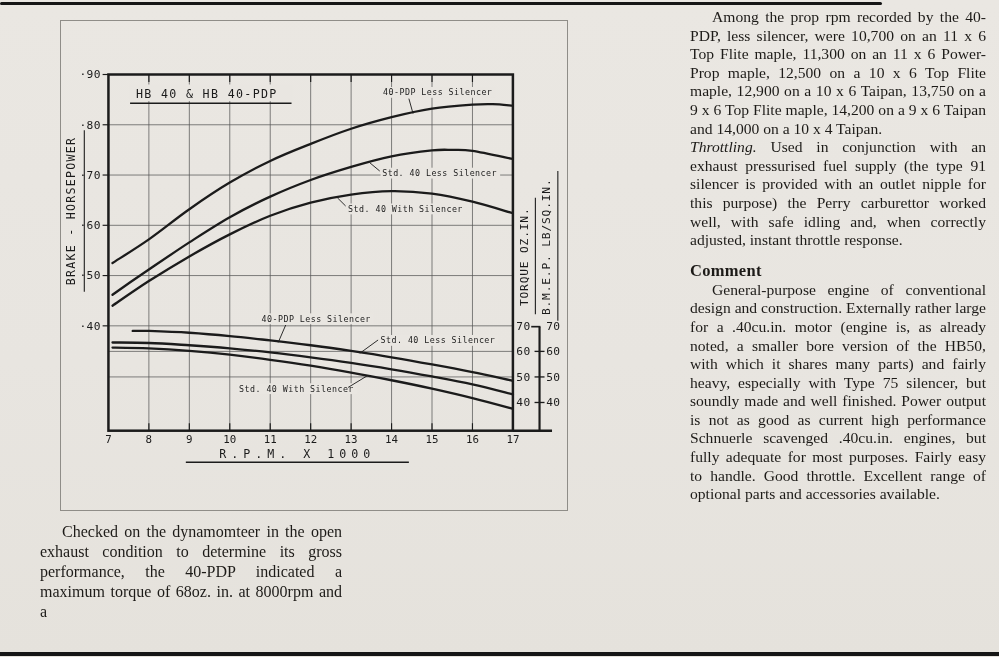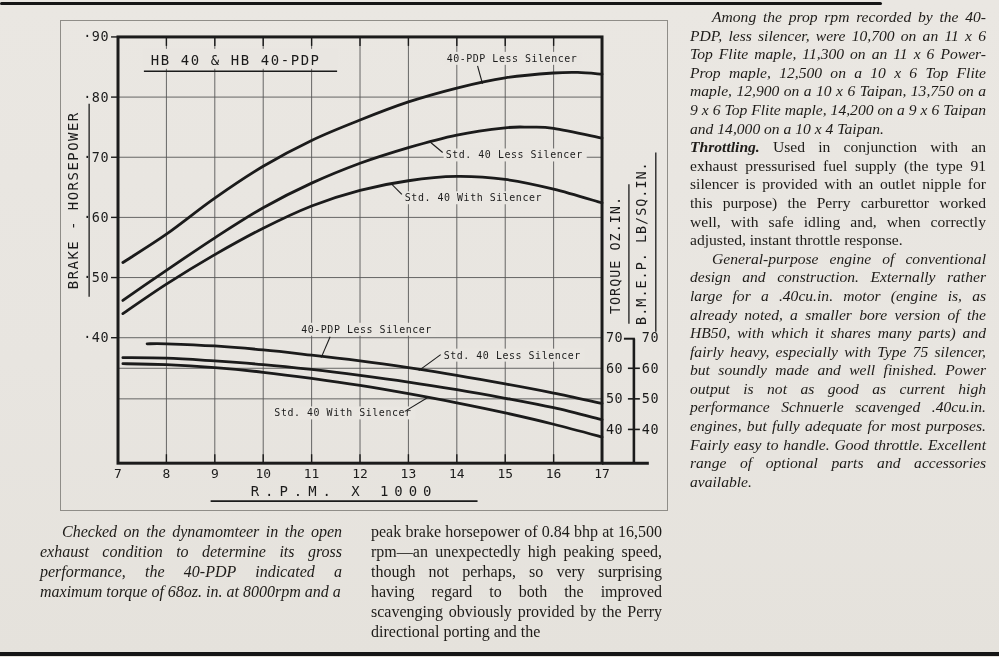--- a/index.html
+++ b/index.html
@@ -5,32 +5,32 @@
   html,body{margin:0;padding:0;background:#cfccc7;}
   .page{
     position:relative;width:999px;height:657px;overflow:hidden;
     background:linear-gradient(180deg,#eae7e2 0%,#e8e5e0 55%,#e5e2dc 100%);
     font-family:"Liberation Serif",serif;color:#1d1b18;
   }
   .edge{position:absolute;background:#161616;}
   .edge-top{left:0;top:2px;width:882px;height:3px;border-radius:2px;}
   .edge-bottom{left:0;top:652px;width:999px;height:4px;}
   .chart-frame{
-    position:absolute;left:60px;top:20px;width:608px;height:491px;
+    position:absolute;left:60px;top:20px;width:508px;height:491px;
     border:1px solid #8f8d88;box-sizing:border-box;
   }
   .chart-frame svg{width:100%;height:100%;display:block;}
   .col{position:absolute;text-align:justify;}
   .col p{margin:0;padding:0;}
-  .col p.indent{text-indent:22px;font-style:italic;}
+  .col p.indent{text-indent:22px;}
   .col-right{left:690px;top:8px;width:296px;font-size:15.6px;line-height:18.6px;}
   .col-right h3{margin:11px 0 1px 0;font-size:16.5px;line-height:19px;letter-spacing:.3px;}
   .col-bl{left:40px;top:522px;width:302px;font-size:16px;line-height:19.9px;}
   .col-bm{left:371px;top:522px;width:291px;font-size:16px;line-height:19.9px;}
-  i{font-style:italic;font-weight:bold;}
+  i{font-style:italic;}
 </style>
 </head>
 <body>
 
 <div class="page">
   <div class="edge edge-top"></div>
   <div class="edge edge-bottom"></div>
 
   <div class="chart-frame">
     <svg id="chart-svg" viewBox="60 20 608 491">
@@ -140,23 +140,21 @@
         <text x="444" y="359" fill="#1b1b1b" font-family="&quot;DejaVu Sans Mono&quot;, monospace" font-size="10" text-anchor="start" letter-spacing="0.55">Std. 40 Less Silencer</text>
         <rect x="272" y="407" width="143.65" height="13" fill="#e9e6e1"></rect>
         <line x1="405" y1="412" x2="428" y2="398" stroke="#1b1b1b" stroke-width="1.1"></line>
         <text x="274" y="417" fill="#1b1b1b" font-family="&quot;DejaVu Sans Mono&quot;, monospace" font-size="10" text-anchor="start" letter-spacing="0.55">Std. 40 With Silencer</text>
       </svg>
   </div>
 
   <div class="col col-right">
     <p class="indent">Among the prop rpm recorded by the 40-PDP, less silencer, were 10,700 on an 11 x 6 Top Flite maple, 11,300 on an 11 x 6 Power-Prop maple, 12,500 on a 10 x 6 Top Flite maple, 12,900 on a 10 x 6 Taipan, 13,750 on a 9 x 6 Top Flite maple, 14,200 on a 9 x 6 Taipan and 14,000 on a 10 x 4 Taipan.</p>
     <p><i>Throttling.</i><span> Used in conjunction with an exhaust pressurised fuel supply (the type 91 silencer is provided with an outlet nipple for this purpose) the Perry carburettor worked well, with safe idling and, when correctly adjusted, instant throttle response.</span></p>
+    <h3>Comment</h3>
     <p class="indent">General-purpose engine of conventional design and construction. Externally rather large for a .40cu.in. motor (engine is, as already noted, a smaller bore version of the HB50, with which it shares many parts) and fairly heavy, especially with Type 75 silencer, but soundly made and well finished. Power output is not as good as current high performance Schnuerle scavenged .40cu.in. engines, but fully adequate for most purposes. Fairly easy to handle. Good throttle. Excellent range of optional parts and accessories available.</p>
   </div>
 
   <div class="col col-bl">
     <p class="indent">Checked on the dynamomteer in the open exhaust condition to determine its gross performance, the 40-PDP indicated a maximum torque of 68oz. in. at 8000rpm and a</p>
   </div>
 
-  <div class="col col-bm">
-    <p>peak brake horsepower of 0.84 bhp at 16,500 rpm—an unexpectedly high peaking speed, though not perhaps, so very surprising having regard to both the improved scavenging obviously provided by the Perry directional porting and the</p>
-  </div>
 </div>
 
 </body></html>

